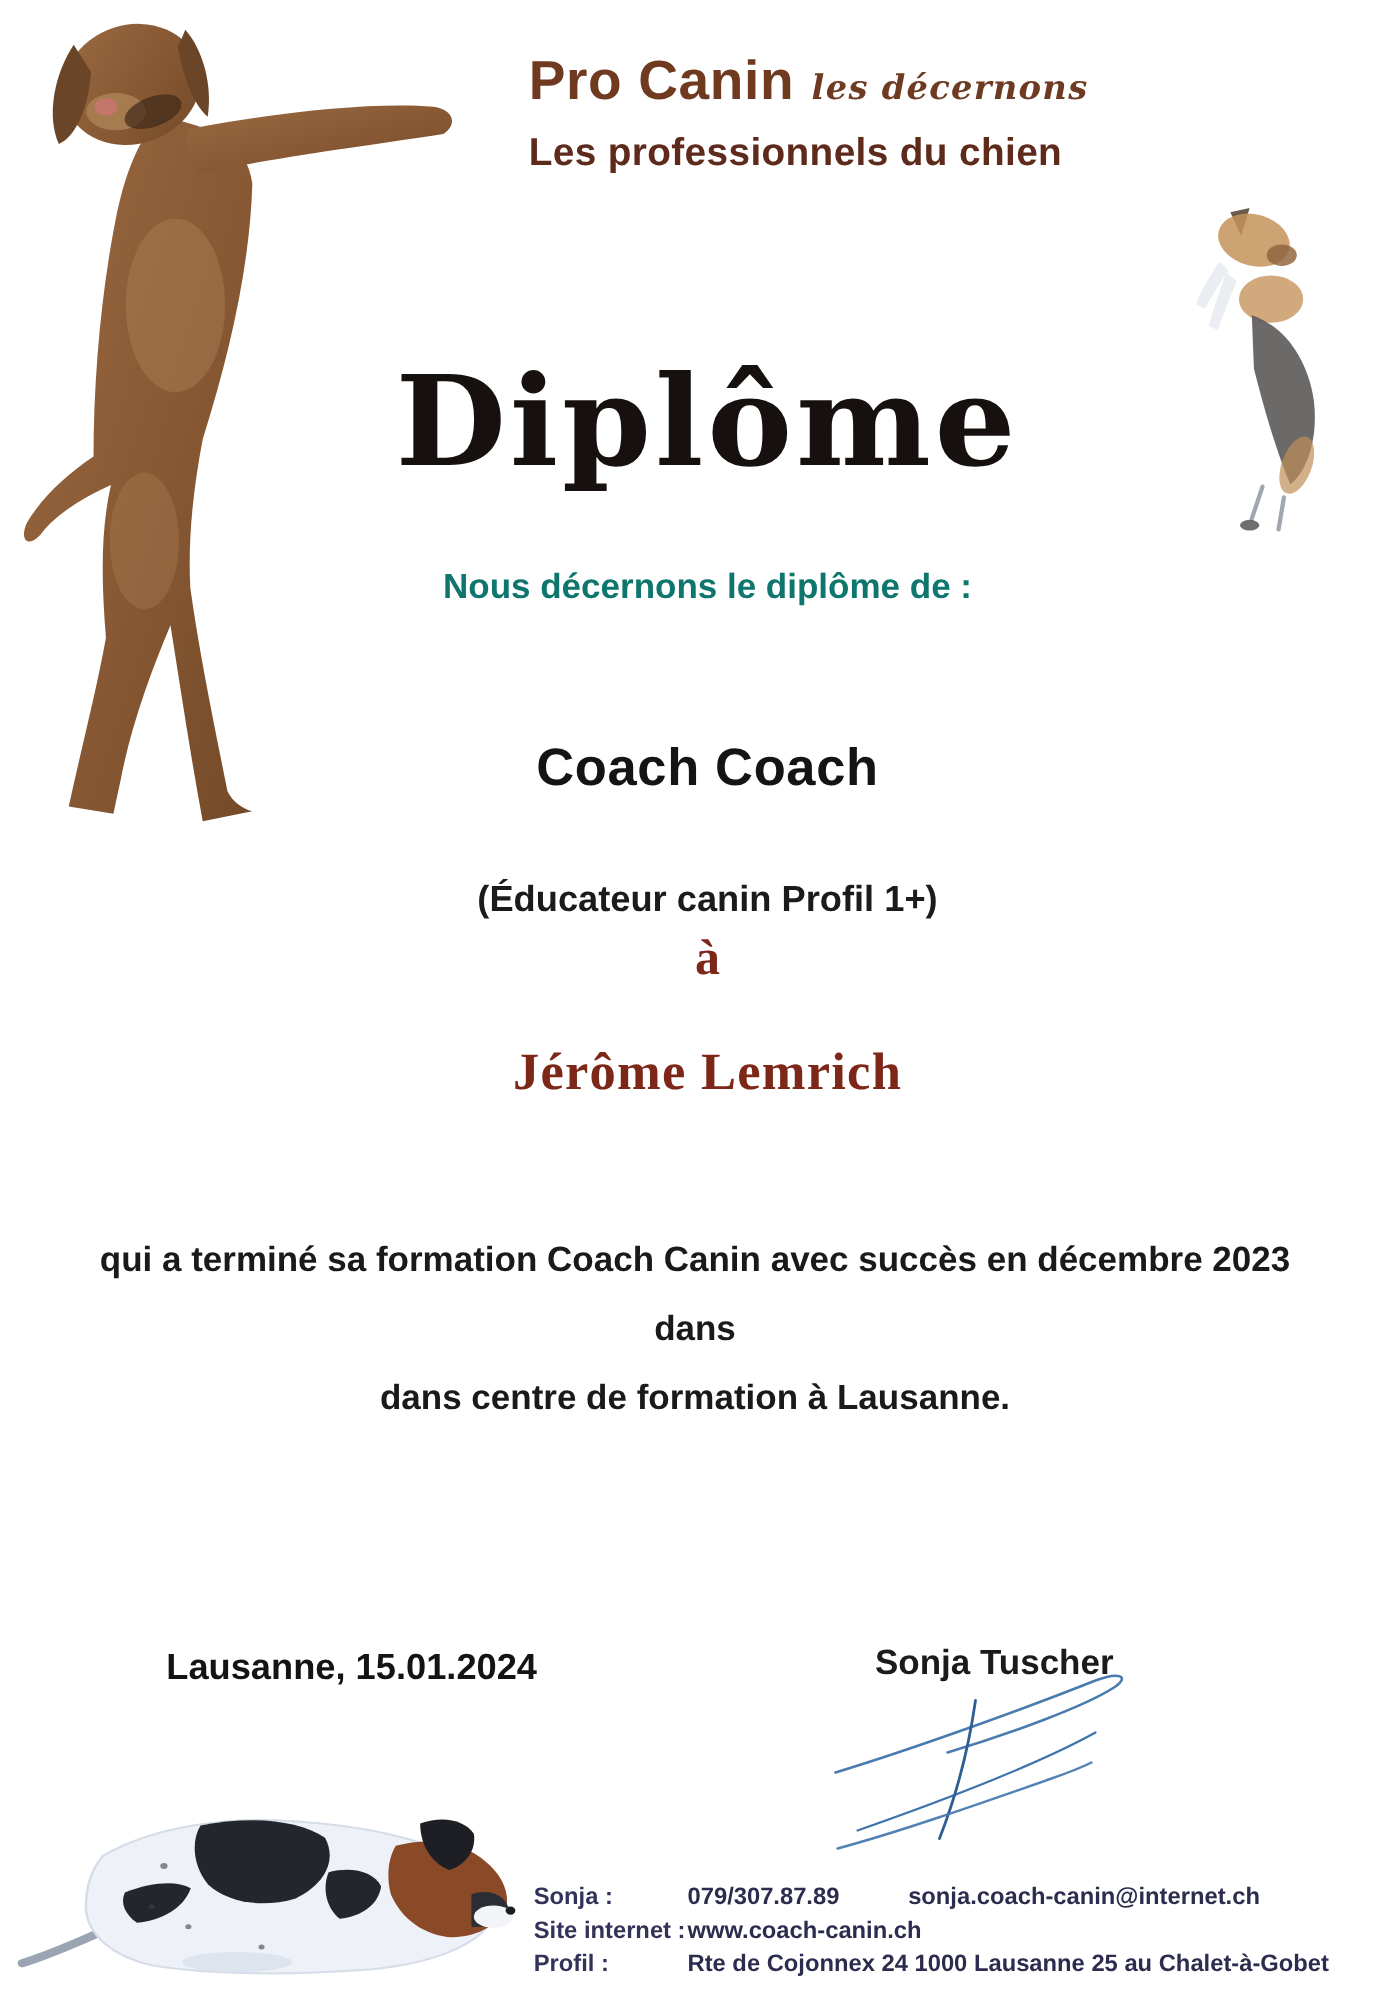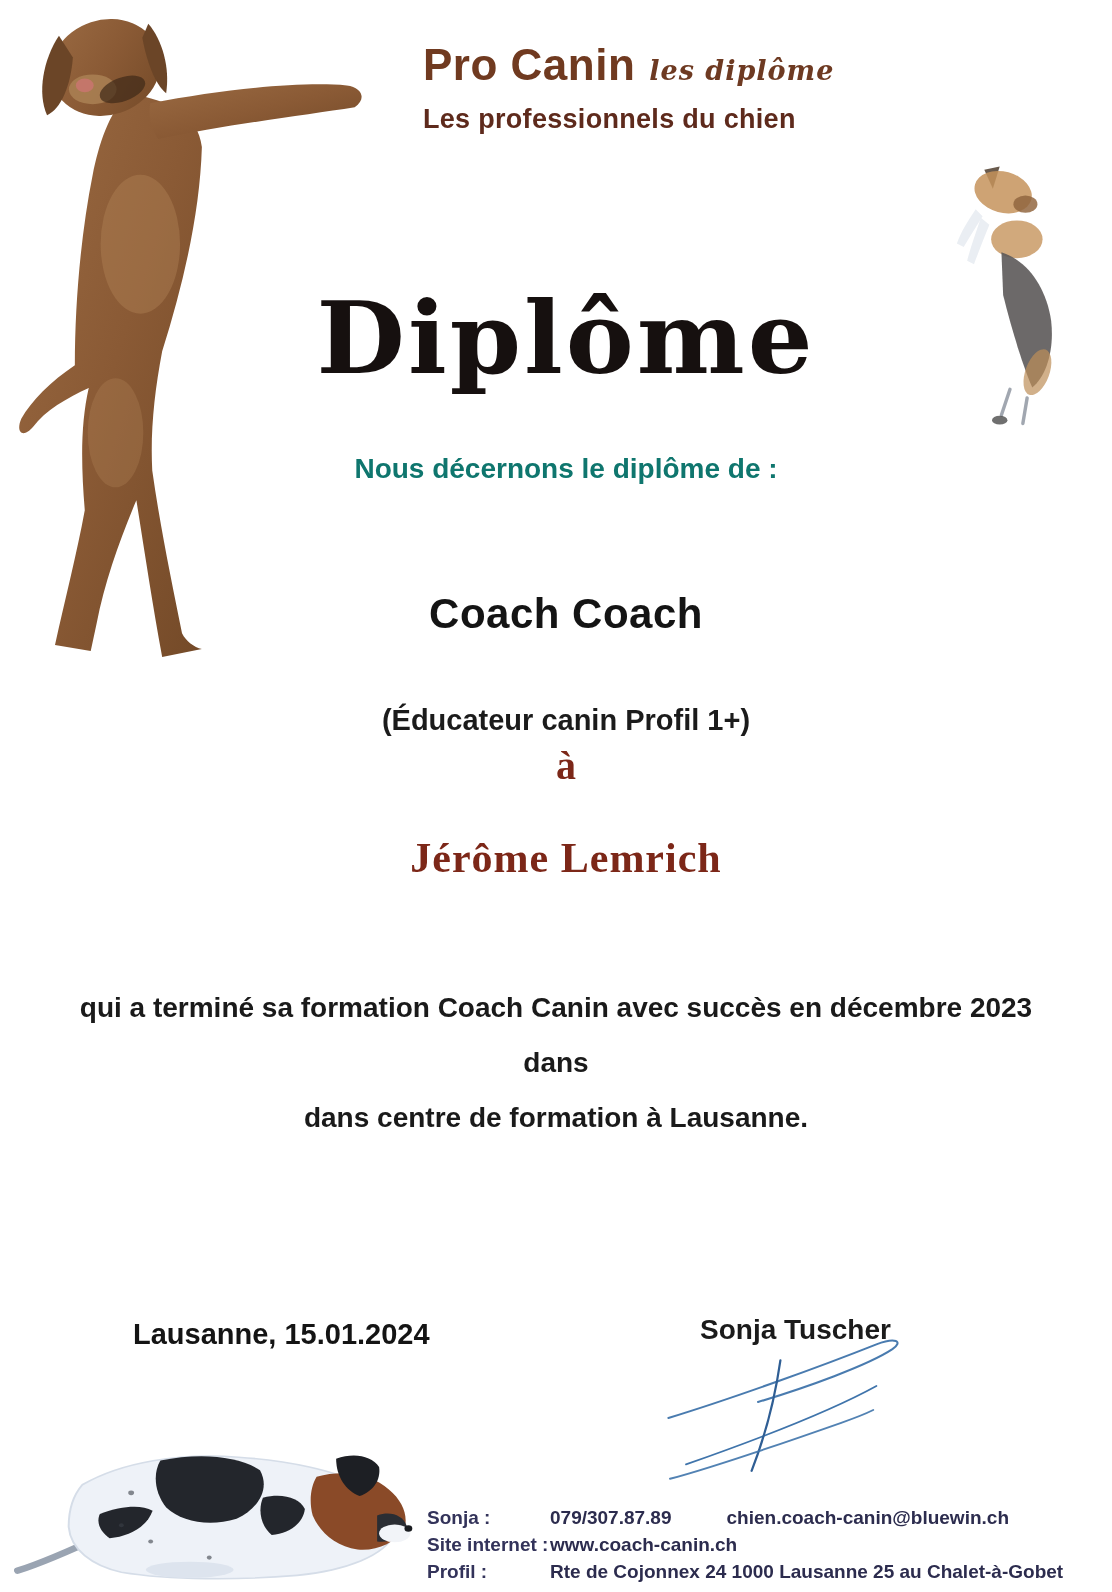--- a/index.html
+++ b/index.html
@@ -18,21 +18,21 @@
   
   .brand-block{left:423px;top:40px;display:flex;align-items:baseline;white-space:nowrap;}
   .brand-main{
     font-size:44px;font-weight:800;color:#703a20;letter-spacing:0.5px;
   }
   .brand-suffix{
     font-family:"DejaVu Serif", serif;font-style:italic;font-weight:700;
     font-size:27px;color:#6e3a22;margin-left:14px;letter-spacing:1px;
   }
   .tagline{
-    left:423px;top:104px;font-size:27px;font-weight:700;color:#5e2a1c;letter-spacing:0.3px;
+    left:423px;top:104px;font-size:31px;font-weight:700;color:#5e2a1c;letter-spacing:0.3px;
   }
 
   
   .title{
     left:0;top:282px;width:100%;text-align:center;
     font-family:"DejaVu Serif", serif;font-weight:800;
     font-size:102px;line-height:1.1;color:#16100f;letter-spacing:3px;
     transform:scaleY(0.98);
   }
   .intro{left:0;top:437px;width:100%;text-align:center;font-size:28px;font-weight:700;color:#0f766e;margin-top:16px;}
@@ -109,21 +109,21 @@
     <ellipse cx="78" cy="95" rx="30" ry="22" fill="#c08a4e" opacity="0.8"></ellipse>
     <path d="M60,110 C90,120 112,150 118,190 C122,225 112,255 96,268 C84,240 72,200 62,160 Z" fill="#4e4a4a" opacity="0.9"></path>
     <ellipse cx="102" cy="250" rx="14" ry="28" transform="rotate(20 102 250)" fill="#b8854a" opacity="0.7"></ellipse>
     <path d="M70,270 L60,300" stroke="#9aa0aa" stroke-width="4" fill="none" stroke-linecap="round"></path>
     <path d="M90,280 L85,310" stroke="#9aa0aa" stroke-width="4" fill="none" stroke-linecap="round"></path>
     <ellipse cx="58" cy="306" rx="9" ry="5" fill="#3c3c3c" opacity="0.8"></ellipse>
   </svg>
 
   <div class="abs brand-block">
     <span class="brand-main">Pro Canin</span>
-    <span class="brand-suffix">les diplôme</span>
+    <span class="brand-suffix">les décernons</span>
   </div>
   <div class="abs tagline">Les professionnels du chien</div>
 
   <div class="abs title">Diplôme</div>
   <div class="abs intro">Nous décernons le diplôme de :</div>
   <div class="abs degree">Coach Coach</div>
   <div class="abs degree-subtitle">(Éducateur canin Profil 1+)</div>
   <div class="abs preposition">à</div>
   <div class="abs recipient">Jérôme Lemrich</div>
   <div class="abs body-text">
@@ -162,21 +162,21 @@
     <path d="M330,48 C348,40 366,44 374,58 C376,74 368,88 354,94 C340,88 330,70 330,48 Z" fill="#1d1f24"></path>
     <path d="M372,118 C386,112 398,118 402,130 C398,144 386,152 372,150 Z" fill="#2a2d33"></path>
     <ellipse cx="390" cy="140" rx="16" ry="11" fill="#f2f4f8"></ellipse>
     <circle cx="404" cy="134" r="4" fill="#1a1c20"></circle>
   </svg>
 
   <div class="abs footer">
     <div class="footer-row">
       <span class="footer-label">Sonja :</span>
       <span class="footer-value">079/307.87.89</span>
-      <span class="footer-extra">chien.coach-canin@bluewin.ch</span>
+      <span class="footer-extra">sonja.coach-canin@internet.ch</span>
     </div>
     <div class="footer-row">
       <span class="footer-label">Site internet :</span>
       <span class="footer-value">www.coach-canin.ch</span>
     </div>
     <div class="footer-row">
       <span class="footer-label">Profil :</span>
       <span class="footer-value">Rte de Cojonnex 24 1000 Lausanne 25 au Chalet-à-Gobet</span>
     </div>
   </div>

